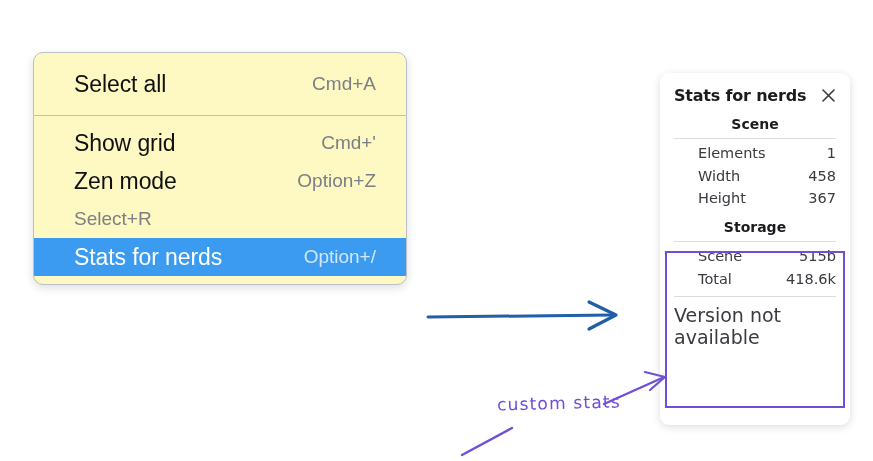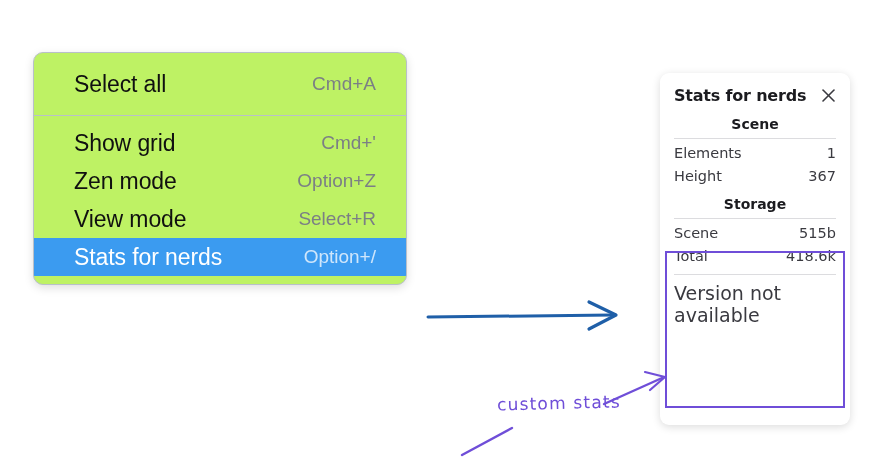--- a/index.html
+++ b/index.html
@@ -15,21 +15,21 @@
     font-family: "Liberation Sans", sans-serif;
     -webkit-font-smoothing: antialiased;
   }
 
   
   .context-menu {
     position: absolute;
     left: 33px;
     top: 52px;
     width: 374px;
-    background: #bef264;
+    background: #fef9c3;
     border: 1px solid #b9c0c9;
     border-radius: 10px;
     box-shadow: 0 3px 10px rgba(0,0,0,0.13);
     overflow: hidden;
     box-sizing: border-box;
   }
   .menu-section {
     padding: 8px 0;
   }
   .menu-section.top {
@@ -119,21 +119,21 @@
   }
   .stat-row {
     display: flex;
     justify-content: space-between;
     align-items: baseline;
     font-size: 14.5px;
     color: #3a3a40;
     padding: 3px 0;
     line-height: 1.15;
   }
-  .stat-row .k { color: #3a3a40; }
+  .stat-row .k { color: #3a3a40; margin-left: 24px; }
   .stat-row .v { color: #3a3a40; }
 
   
   .custom-box {
     position: absolute;
     left: 665px;
     top: 251px;
     width: 180px;
     height: 157px;
     border: 2px solid #6f4ed8;
@@ -185,21 +185,20 @@
   <div class="menu-section">
     <div class="menu-item">
       <span class="label">Show grid</span>
       <span class="shortcut">Cmd+'</span>
     </div>
     <div class="menu-item">
       <span class="label">Zen mode</span>
       <span class="shortcut">Option+Z</span>
     </div>
     <div class="menu-item">
-      <span class="label">View mode</span>
       <span class="shortcut">Select+R</span>
     </div>
     <div class="menu-item selected">
       <span class="label">Stats for nerds</span>
       <span class="shortcut">Option+/</span>
     </div>
   </div>
 
 </div>
 
@@ -217,20 +216,24 @@
 
   <div class="stats-body">
     <div class="section-title">Scene</div>
     <div class="section-rule"></div>
 
     <div class="stat-row">
       <span class="k">Elements</span>
       <span class="v">1</span>
     </div>
     <div class="stat-row">
+      <span class="k">Width</span>
+      <span class="v">458</span>
+    </div>
+    <div class="stat-row">
       <span class="k">Height</span>
       <span class="v">367</span>
     </div>
   </div>
 
   <div class="stats-body" style="padding-top:4px;">
     <div class="section-title">Storage</div>
     <div class="section-rule"></div>
 
     <div class="stat-row">

